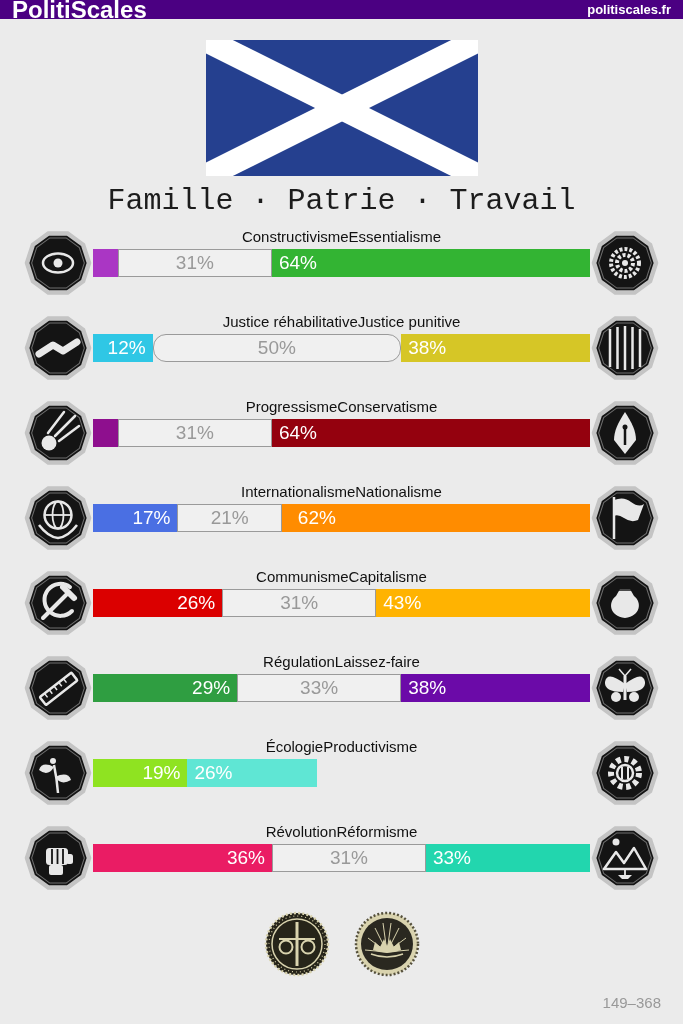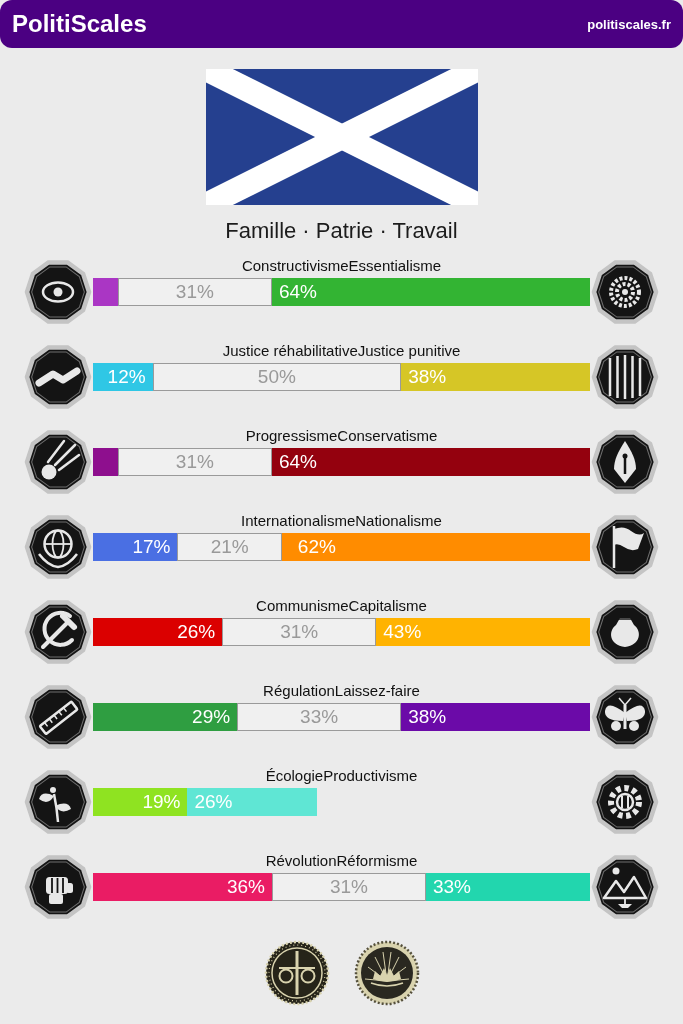--- a/index.html
+++ b/index.html
@@ -1,25 +1,25 @@
 <!DOCTYPE html>
 <html><head>
 <meta charset="utf-8">
 <style>
   * { margin:0; padding:0; box-sizing:border-box; }
   html,body { width:683px; height:1024px; overflow:hidden;
     font-family:"Liberation Sans", sans-serif; background:#EBEBEB; }
-  .header { height:48px; display:flex; align-items:center;
-    justify-content:space-between; padding:8px 12px;border-radius:12px; }
+  .header { height:19px; display:flex; align-items:center;
+    justify-content:space-between; padding:8px 12px; }
   .header .title { color:#fff; font-size:24px; font-weight:bold; }
   .header .site { color:#fff; font-size:13px; font-weight:bold; }
   .flag-wrap { padding-top:21px; display:flex; justify-content:center; }
   .flag-wrap svg { display:block; }
-  .motto { text-align:center; font-size:22px; color:#1c1c1c;
-    margin-top:13px; line-height:25px; }
+  .motto { text-align:center; font-size:30px; color:#1c1c1c;
+    margin-top:13px; line-height:25px;font-family:Liberation Mono, monospace; }
   .axes { margin-top:0; }
   .axis-row { position:relative; height:73px; margin-top:12px; }
   .deca-icon { position:absolute; top:3px; width:68px; height:68px; }
   .deca-icon.left { left:24px; } .deca-icon.right { right:24px; }
   .axis-labels { position:absolute; left:93px; right:93px; top:2px;
     display:flex; justify-content:center; font-size:15px; color:#111; }
   .bar { position:absolute; left:93px; right:93px; top:23px; height:28px;
     display:flex; }
   .seg { height:100%; display:flex; align-items:center; font-size:19px;
     color:#fff; overflow:hidden; white-space:nowrap; }
@@ -113,21 +113,21 @@
         </g>
     </svg>
     <div class="axis-labels">
       <span>Justice réhabilitative</span>
       <span>Justice punitive</span>
     </div>
     <div class="bar">
       <div class="seg left" style="width: 12%; background: rgb(47, 199, 229);">
           <span>12%</span>
         </div>
-      <div class="seg neutral" style="width: 50%;">
+      <div class="seg neutral" style="width: 50%; border-radius: 13px;">
           <span>50%</span>
         </div>
       <div class="seg right" style="width: 38%; background: rgb(214, 198, 38);">
           <span>38%</span>
         </div>
     </div>
   </div>
 
   <div class="axis-row">
     <svg class="deca-icon left" viewBox="0 0 68 68">

